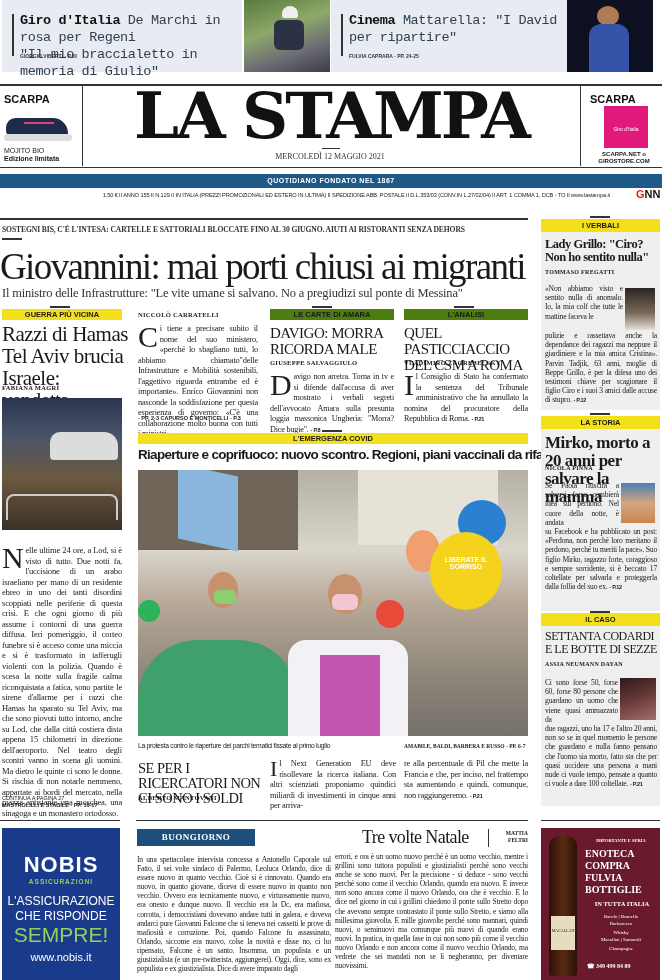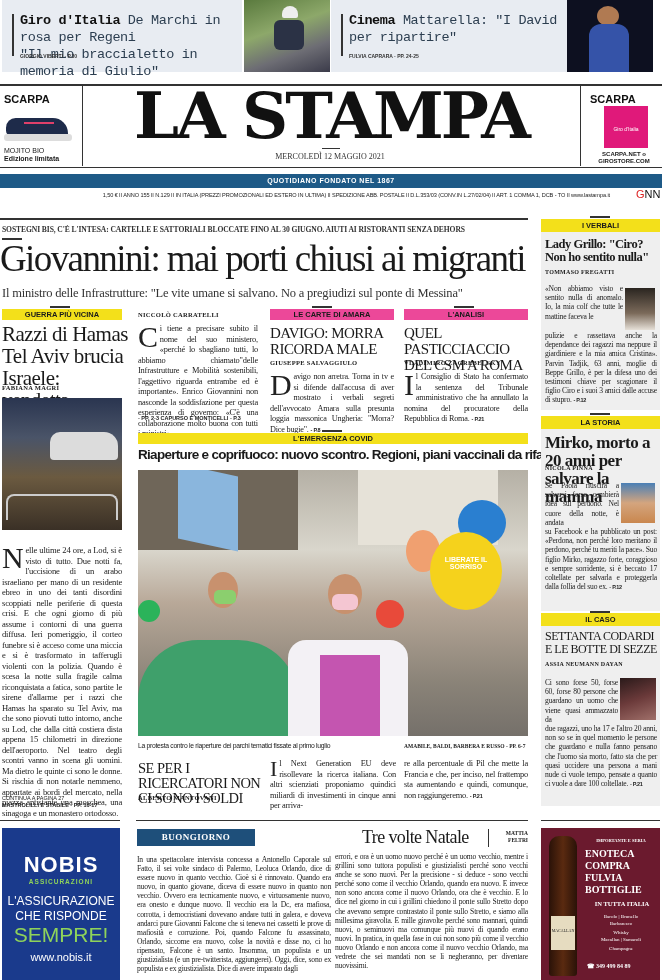--- a/index.html
+++ b/index.html
@@ -11,21 +11,21 @@
 .teaser .t b{color:#111}
 .teaser .by{position:absolute;left:18px;top:53px;font-family:"Liberation Sans",sans-serif;font-size:5px;color:#333;font-weight:bold}
 .rule{position:absolute;background:#333}
 .mast{position:absolute;left:122px;top:84px;width:418px;text-align:center;font-family:"DejaVu Serif",serif;font-weight:bold;font-size:64px;letter-spacing:-3px;line-height:64px;color:#111}
 .date{position:absolute;left:230px;top:152px;width:200px;text-align:center;font-size:8px;color:#333}
 .scarpa{font-family:"Liberation Sans",sans-serif;font-weight:bold;font-size:11px;color:#111}
 .band{position:absolute;left:0;top:174px;width:662px;height:14px;background:#1e5a87;color:#fff;font-family:"Liberation Sans",sans-serif;font-size:7px;font-weight:bold;text-align:center;line-height:14px;letter-spacing:.5px}
 .infoline{position:absolute;left:40px;top:192px;width:570px;font-family:"Liberation Sans",sans-serif;font-size:5.6px;color:#222;text-align:right;letter-spacing:-.1px}
 .kicker{font-family:"Liberation Sans",sans-serif;font-size:7.5px;font-weight:bold;text-align:center;line-height:11px;height:11px}
 .yellow{background:#f3e01a}
-.gray{background:#ec4899}
+.gray{background:#4d7c0f}
 .h{font-family:"Liberation Serif",serif;color:#1a1a1a;line-height:1.05;letter-spacing:-.5px}
 .by2{font-family:"Liberation Serif",serif;font-weight:bold;font-size:6.5px;letter-spacing:.3px;text-transform:uppercase}
 .body{font-family:"Liberation Serif",serif;font-size:8.6px;line-height:10.5px;color:#222;text-align:justify;letter-spacing:-.2px}
 .drop{float:left;font-size:30px;line-height:24px;margin-right:2px;margin-top:1px;font-family:"Liberation Serif",serif}
 .ref{font-family:"Liberation Sans",sans-serif;font-size:5.5px;font-weight:bold}
 .side{position:absolute;left:541px;width:119px;background:#efefef}
 .sideK{position:absolute;left:541px;width:119px;height:13px;background:#f3e01a;font-family:"Liberation Sans",sans-serif;font-size:7.5px;font-weight:bold;text-align:center;line-height:13px}
 .nub{position:absolute;width:20px;height:2px;background:#333}
 </style>
 </head>
@@ -62,26 +62,26 @@
 <div class="mast">LA STAMPA</div>
 <div class="rule" style="left:322px;top:148px;width:18px;height:1px"></div>
 <div class="date">MERCOLEDÌ 12 MAGGIO 2021</div>
 <div class="rule" style="left:580px;top:86px;width:1px;height:80px"></div>
 <div class="abs scarpa" style="left:590px;top:93px">SCARPA</div>
 <div class="abs" style="left:604px;top:106px;width:44px;height:42px;background:#e0197a;color:#fff;font-size:5px;text-align:center;padding-top:20px;font-family:'Liberation Sans',sans-serif">Giro d'Italia</div>
 <div class="abs" style="left:588px;top:151px;width:72px;font-family:'Liberation Sans',sans-serif;font-size:6px;font-weight:bold;line-height:7px;text-align:center">SCARPA.NET o GIROSTORE.COM</div>
 <div class="rule" style="left:0;top:167px;width:662px;height:1px"></div>
 <div class="band">QUOTIDIANO FONDATO NEL 1867</div>
 <div class="infoline">1,50 € II ANNO 155 II N.129 II IN ITALIA (PREZZI PROMOZIONALI ED ESTERO IN ULTIMA) II SPEDIZIONE ABB. POSTALE II D.L.353/03 (CONV.IN L.27/02/04) II ART. 1 COMMA 1, DCB - TO II www.lastampa.it</div>
-<div class="abs" style="left:636px;top:188px;font-family:'Liberation Sans',sans-serif;font-weight:normal;font-size:11px;color:#111"><span style="color:#d22">G</span>NN</div>
+<div class="abs" style="left:636px;top:188px;font-family:'Liberation Sans',sans-serif;font-weight:bold;font-size:11px;color:#111"><span style="color:#d22">G</span>NN</div>
 
 <div class="rule" style="left:0;top:218px;width:528px;height:2px"></div>
 <div class="abs" style="left:2px;top:225px;width:526px;font-family:'Liberation Serif',serif;font-size:7.6px;font-weight:bold;letter-spacing:-.1px;color:#333;white-space:nowrap;overflow:hidden">SOSTEGNI BIS, C'È L'INTESA: CARTELLE E SATTORIALI BLOCCATE FINO AL 30 GIUGNO. AIUTI AI RISTORANTI SENZA DEHORS</div>
 <div class="nub" style="left:2px;top:238px"></div>
-<div class="abs h" style="left:0;top:240px;width:540px;font-size:37px;letter-spacing:-1.6px;white-space:nowrap">Giovannini: mai porti chiusi ai migranti</div>
+<div class="abs h" style="left:0;top:248px;width:540px;font-size:37px;letter-spacing:-1.6px;white-space:nowrap">Giovannini: mai porti chiusi ai migranti</div>
 <div class="abs" style="left:2px;top:286px;width:530px;font-size:12.5px;color:#333;white-space:nowrap;letter-spacing:-.2px">Il ministro delle Infrastrutture: "Le vite umane si salvano. No a pregiudizi sul ponte di Messina"</div>
 
 <div class="nub" style="left:50px;top:306px"></div>
 <div class="abs kicker yellow" style="left:2px;top:309px;width:120px">GUERRA PIÙ VICINA</div>
 <div class="abs h" style="left:2px;top:323px;width:128px;font-size:21px">Razzi di Hamas Tel Aviv brucia Israele: vendetta</div>
 <div class="abs by2" style="left:2px;top:384px">FABIANA MAGRÌ</div>
 <div class="abs" style="left:2px;top:398px;width:120px;height:132px;background:linear-gradient(180deg,#2a3550 0%,#4a5468 30%,#6b5a40 60%,#3a3026 100%)">
   <div class="abs" style="left:48px;top:34px;width:68px;height:28px;background:#dcdcdc;border-radius:10px 14px 4px 4px"></div>
   <div class="abs" style="left:4px;top:96px;width:112px;height:26px;border:2px solid #ccc;border-bottom:none;border-radius:8px 8px 0 0"></div>
 </div>

